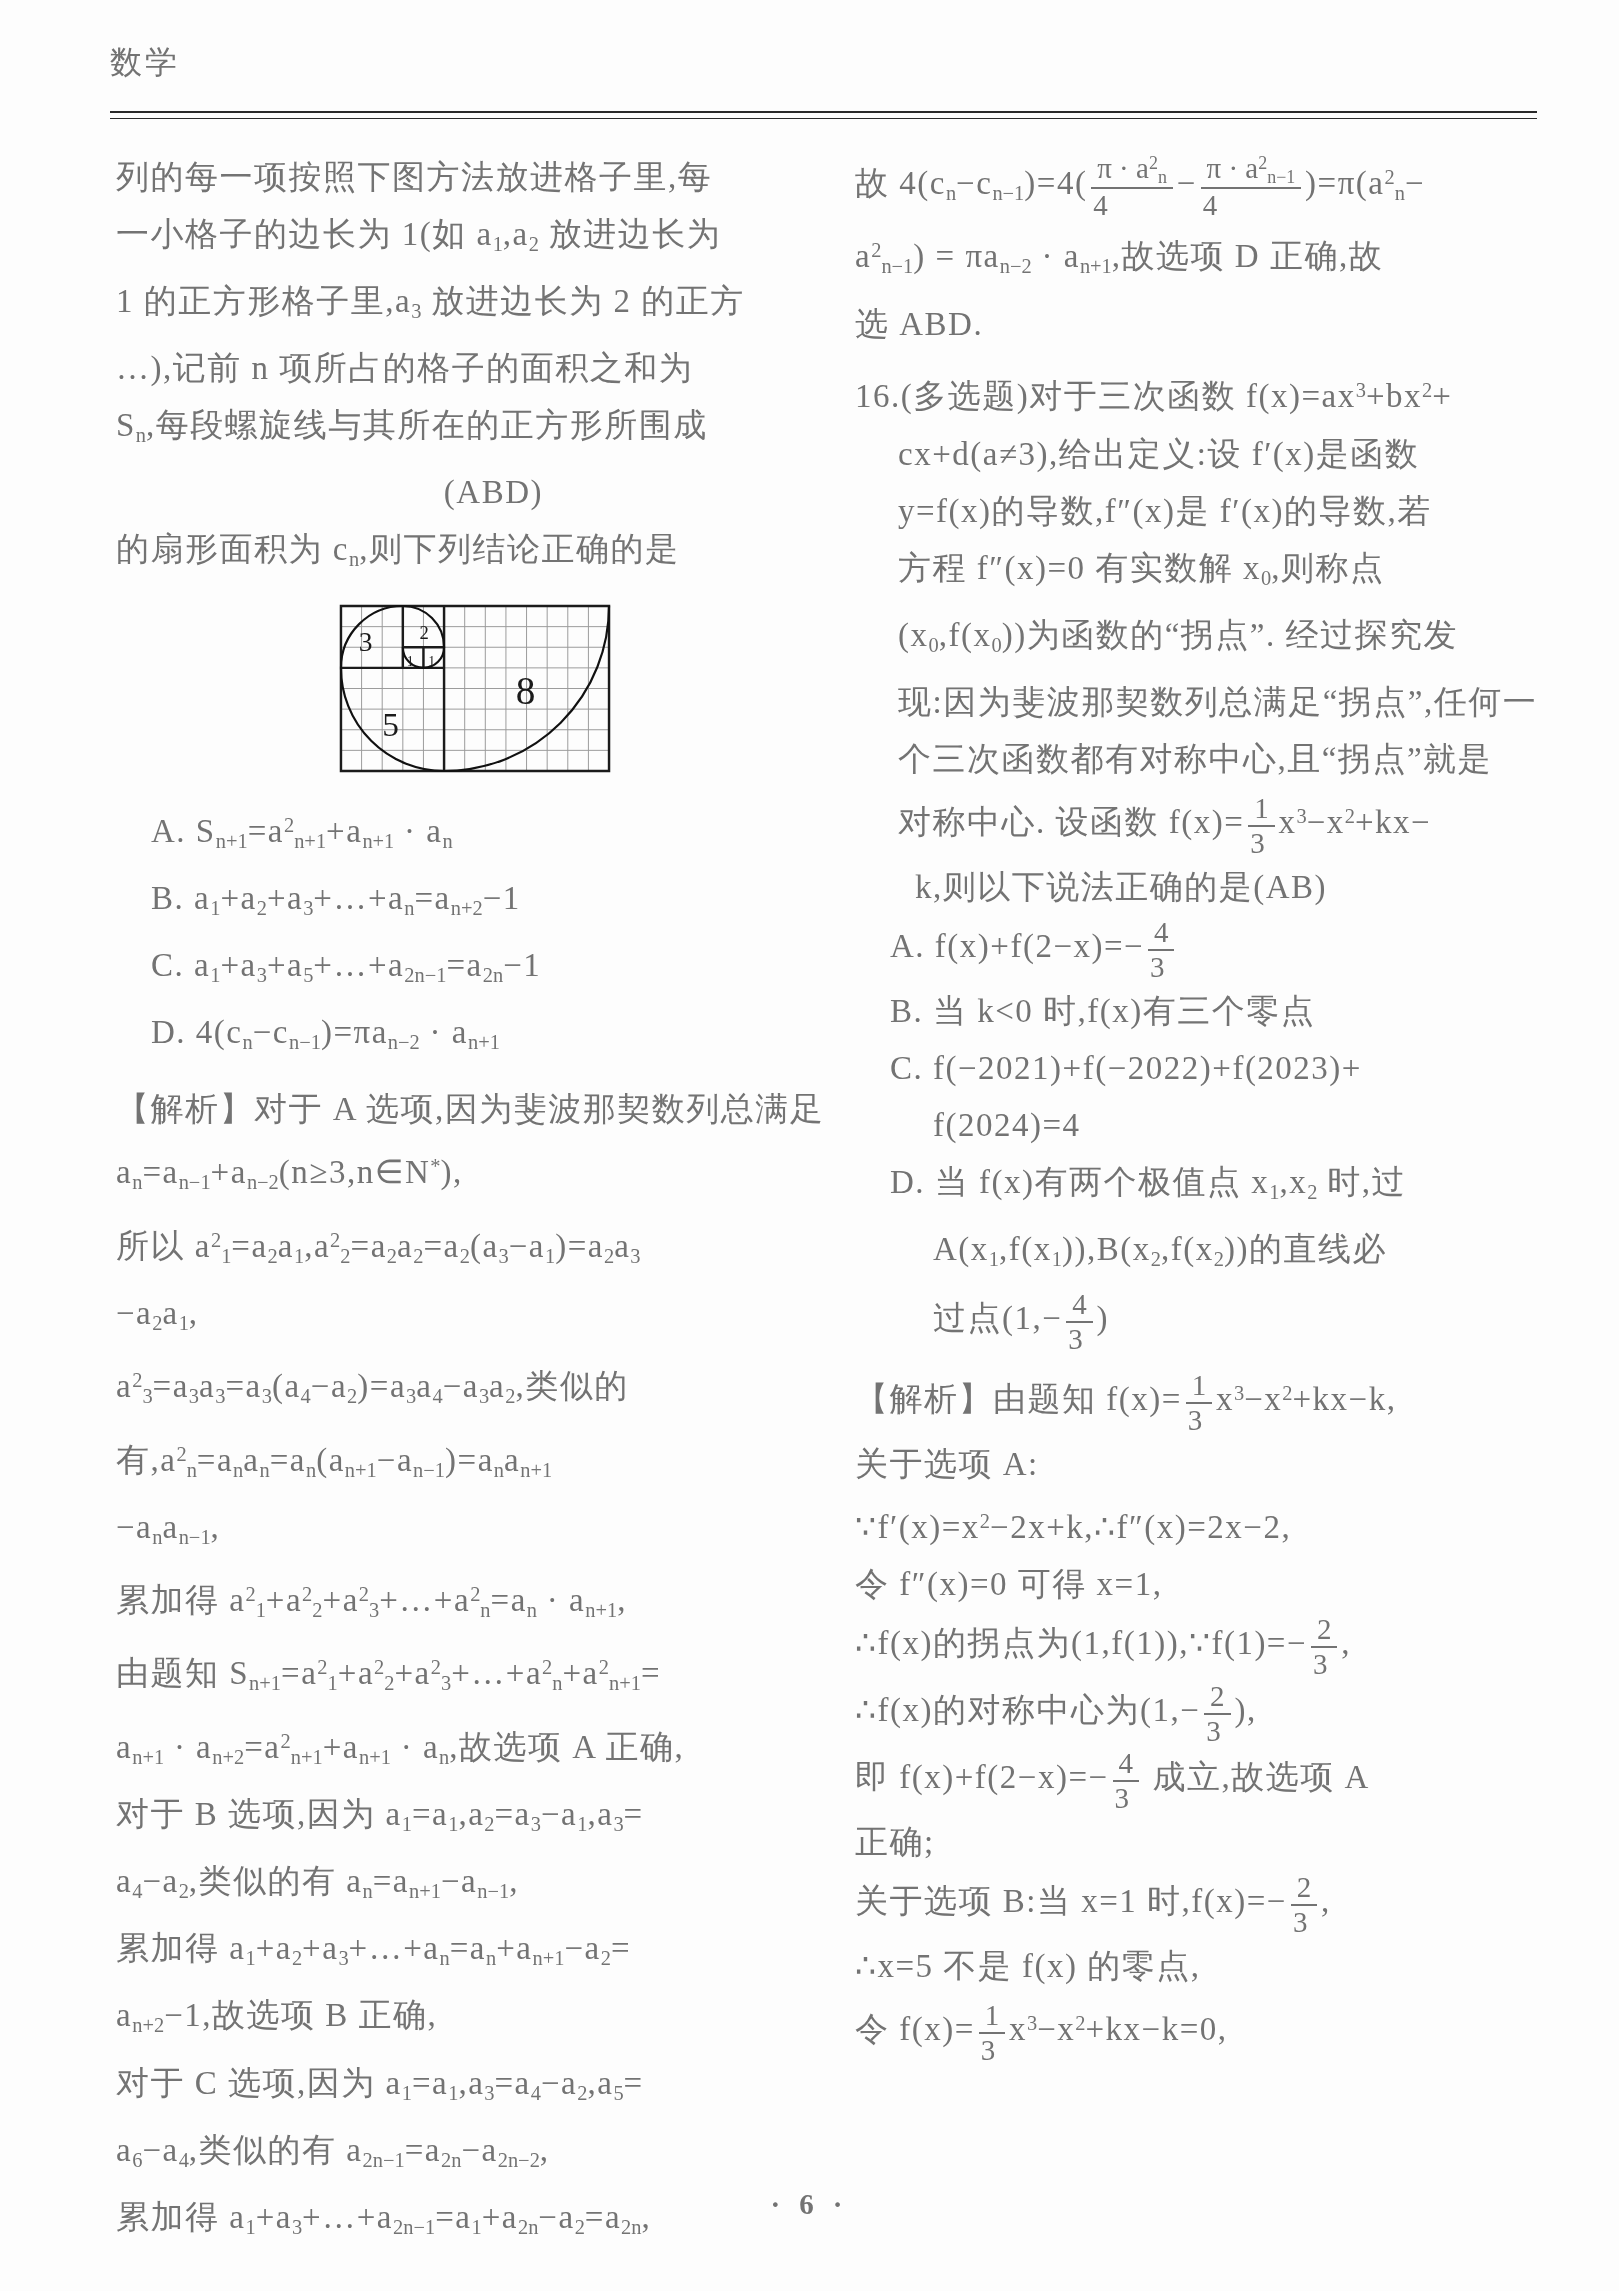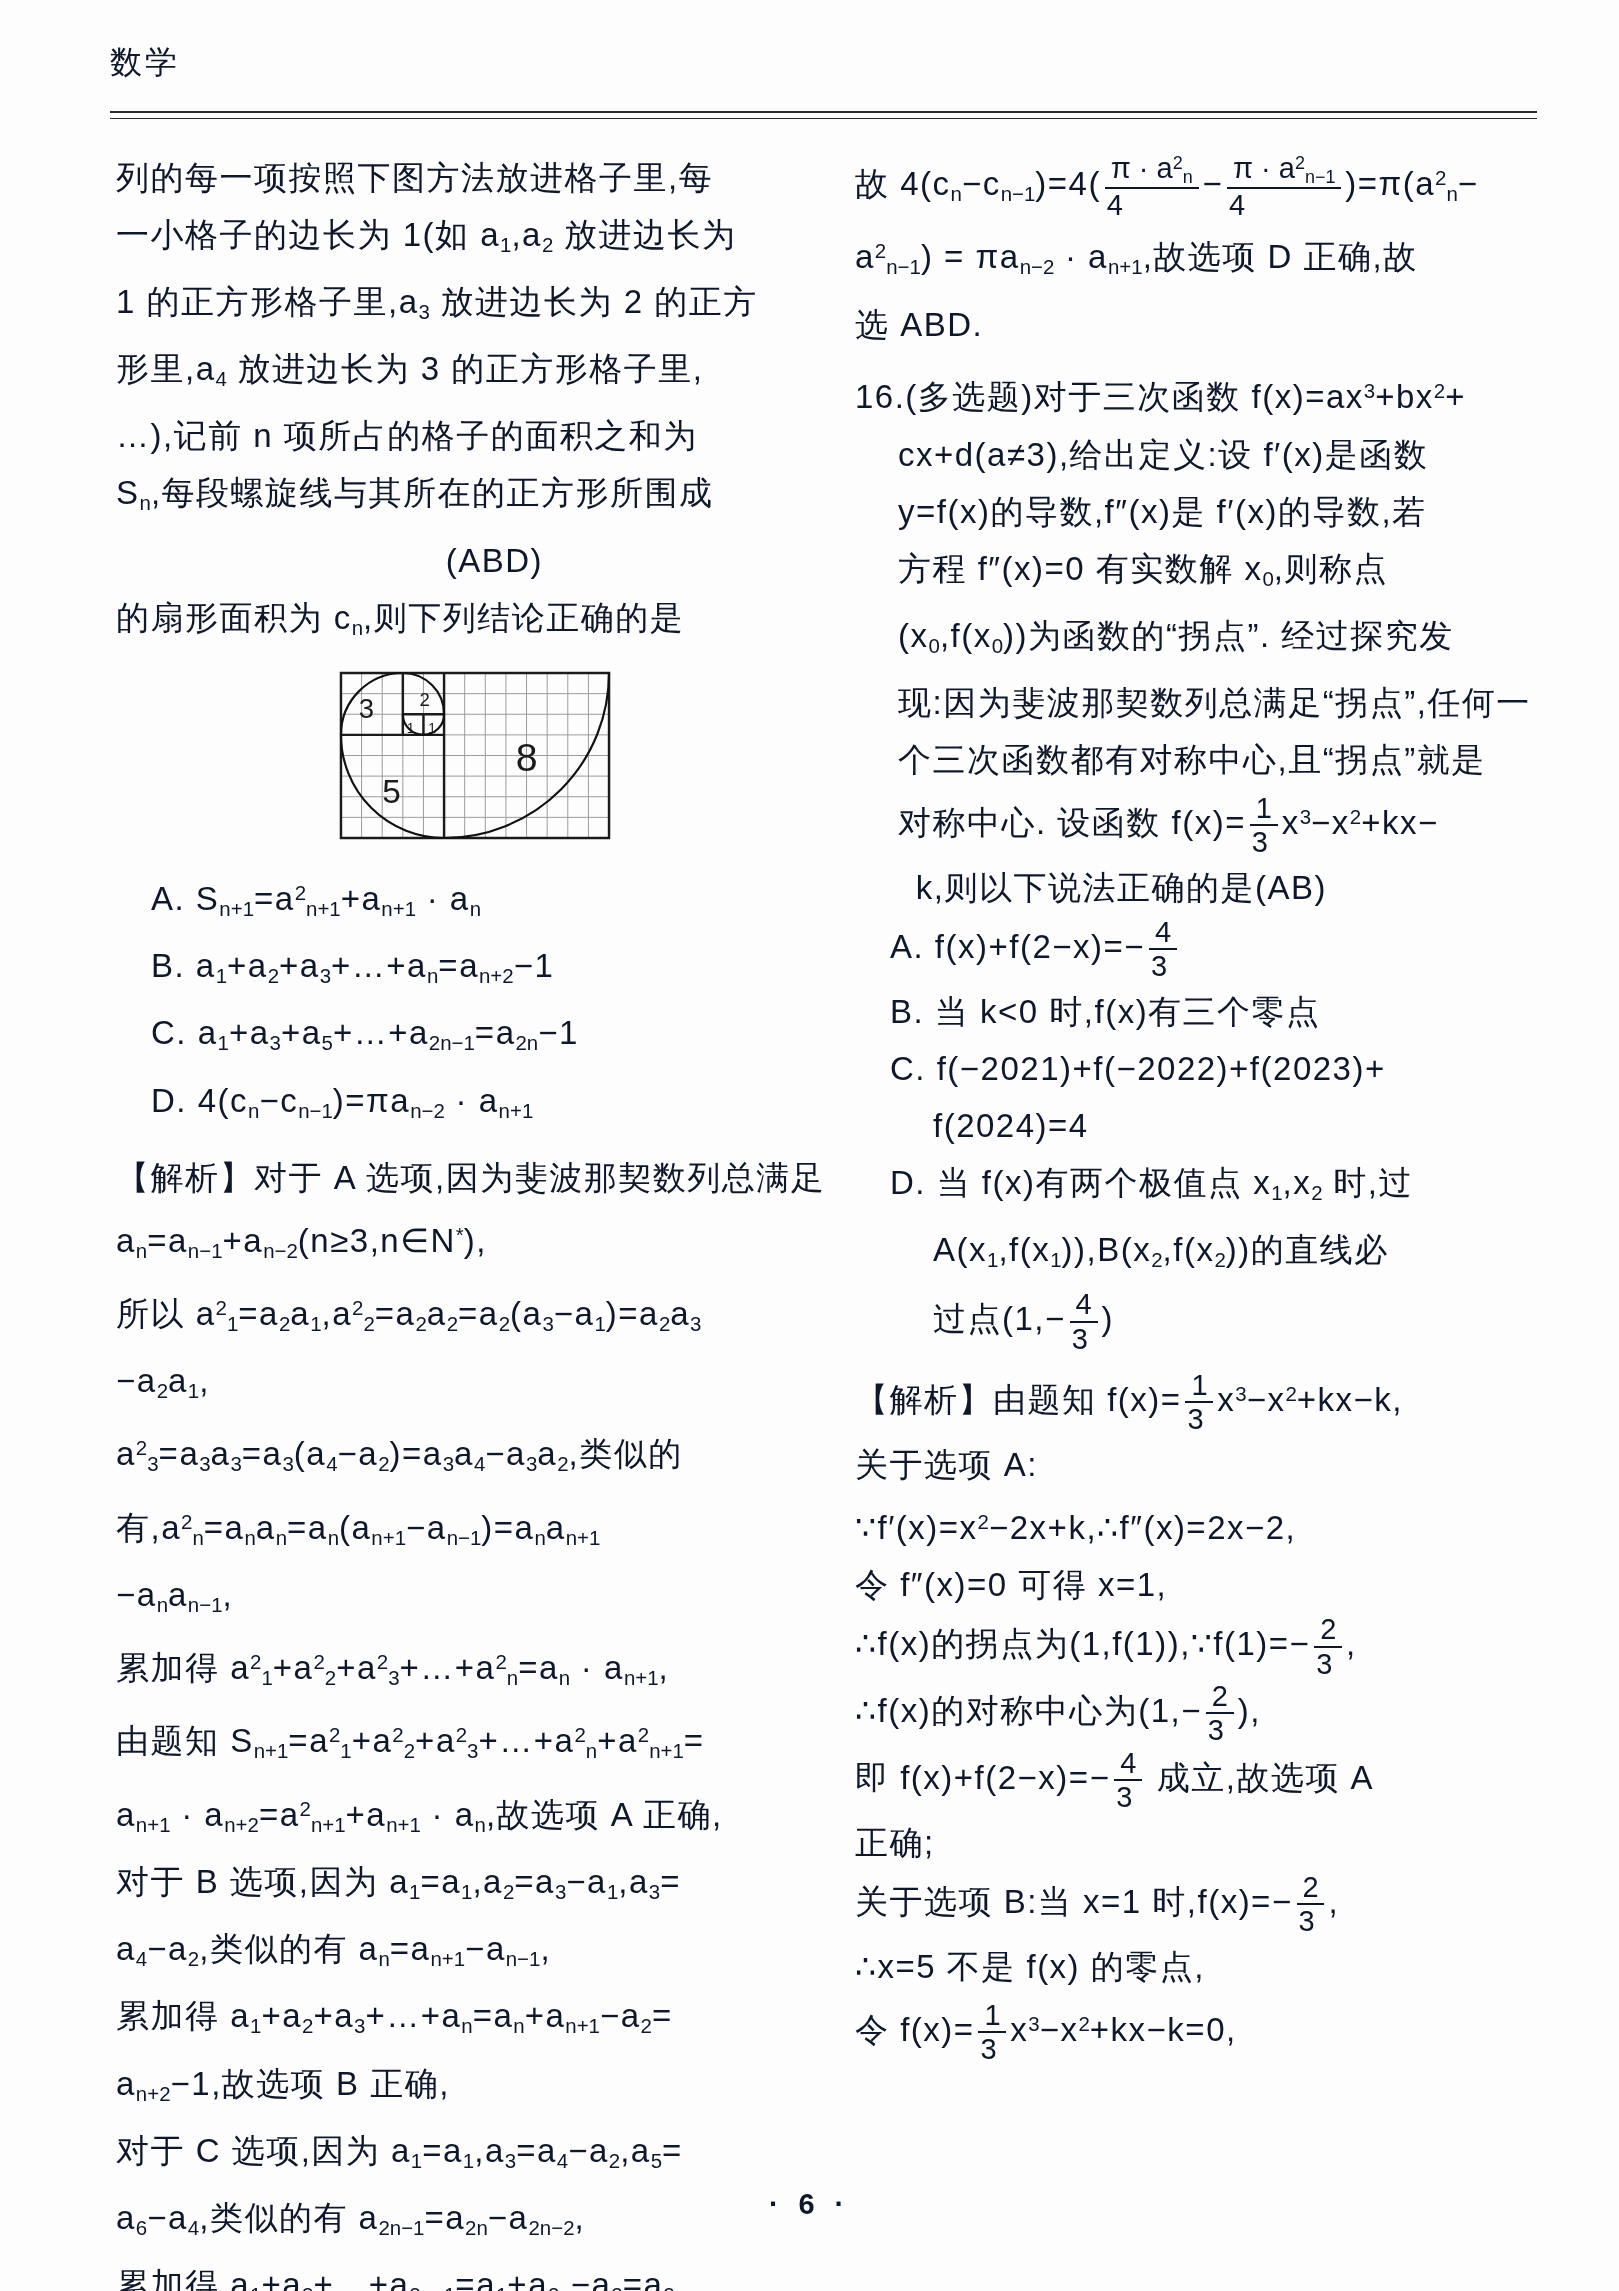--- a/index.html
+++ b/index.html
@@ -1,17 +1,17 @@
 <!DOCTYPE html>
 <html><head>
 <meta charset="utf-8">
 <style>
   html,body{margin:0;padding:0;background:#e8e8e8;}
   .page{position:relative;width:1619px;height:2292px;background:#fdfdfd;
-        font-family:Liberation Sans, sans-serif;color:#0f172a;
+        font-family:Liberation Serif, serif;color:#737373;
         font-size:33px;overflow:hidden;}
   .header-title{position:absolute;top:41px;left:110px;font-size:32px;letter-spacing:2.9px;}
   .double-rule{position:absolute;top:111px;left:110px;width:1427px;height:4.9px;
                border-top:2.5px solid #2a2a2a;border-bottom:1.5px solid #2a2a2a;}
   .columns{position:absolute;top:149px;left:0;width:100%;}
   .col{position:absolute;top:0;}
   .col-left{left:116px;width:692px;}
   .col-right{left:855px;width:686px;}
   .line{line-height:57px;min-height:57px;white-space:nowrap;letter-spacing:1.5px;}
   sub,sup{font-size:.62em;letter-spacing:0;}
@@ -38,21 +38,20 @@
 
   <div class="header-title">数学</div>
   <div class="double-rule"></div>
 
   <div class="columns">
 
     <section class="col col-left">
       <div class="line">列的每一项按照下图方法放进格子里,每</div>
       <div class="line">一小格子的边长为 1(如 a<sub>1</sub>,a<sub>2</sub> 放进边长为</div>
       <div class="line">1 的正方形格子里,a<sub>3</sub> 放进边长为 2 的正方</div>
-      <div class="line">形里,a<sub>4</sub> 放进边长为 3 的正方形格子里,</div>
       <div class="line">…),记前 n 项所占的格子的面积之和为</div>
       <div class="line">S<sub>n</sub>,每段螺旋线与其所在的正方形所围成</div>
       <div class="line answer-line">(ABD)</div>
       <div class="line">的扇形面积为 c<sub>n</sub>,则下列结论正确的是</div>
 
       <figure class="fib">
         <svg width="272" height="169" viewBox="0 0 277 172" style="font-size:34px">
           <g transform="translate(2,2)">
             <path fill="none" stroke="#9a9a9a" stroke-width="1" d="M21 0V168M42 0V168M63 0V168M84 0V168M105 0V168M126 0V168M147 0V168M168 0V168M189 0V168M210 0V168M231 0V168M252 0V168M0 21H273M0 42H273M0 63H273M0 84H273M0 105H273M0 126H273M0 147H273"></path>
             <path fill="none" stroke="#1b1b1b" stroke-width="2.5" d="M0 0H273V168H0Z M105 0V168 M0 63H105 M63 0V63 M63 42H105 M84 42V63"></path>

